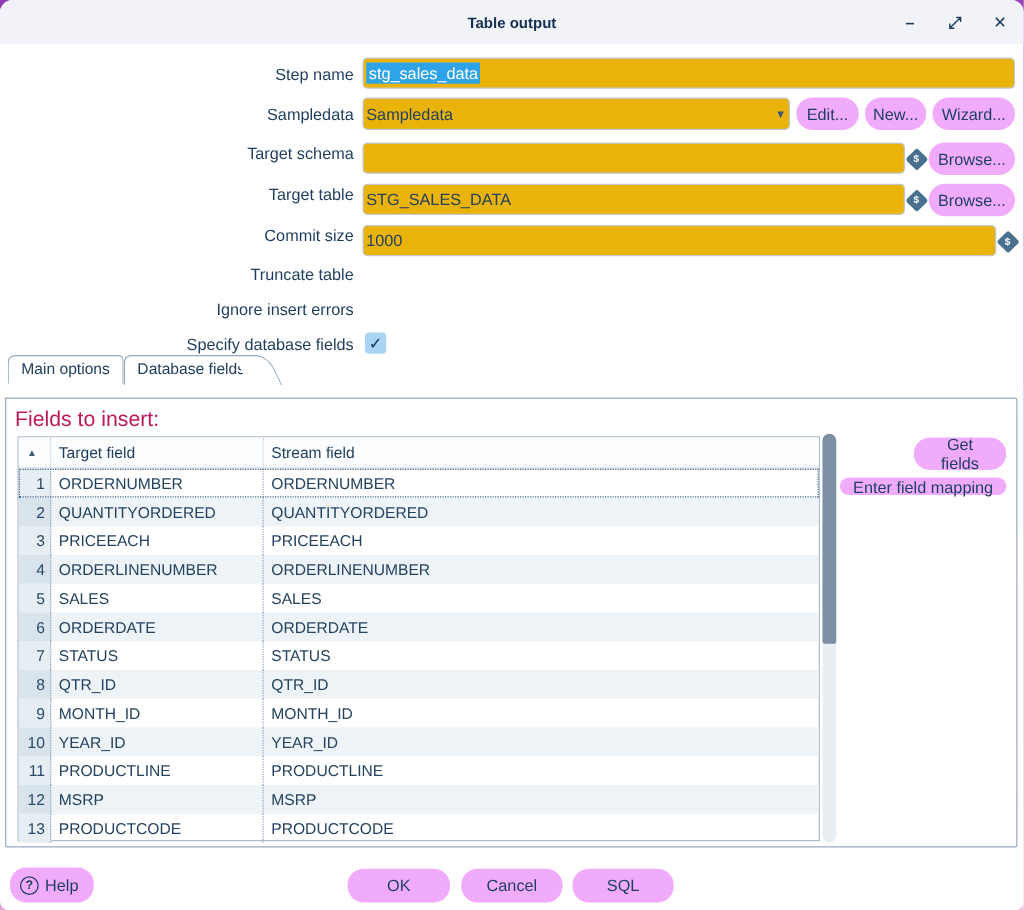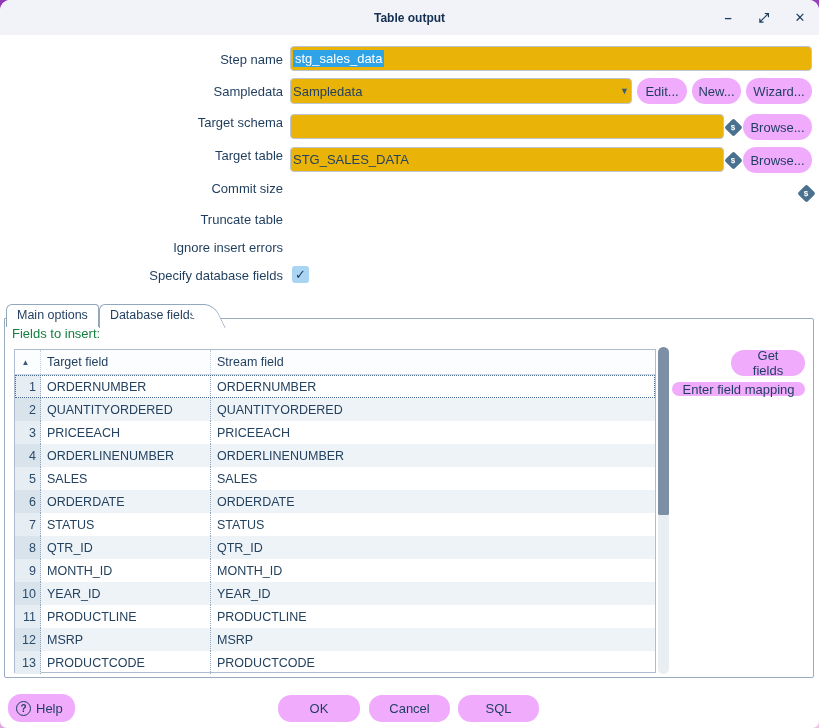--- a/index.html
+++ b/index.html
@@ -43,35 +43,35 @@
   .var-icon{
     position:absolute;width:13px;height:13px;transform:rotate(45deg);
     background:#4a7090;border-radius:2px;display:flex;align-items:center;justify-content:center;
   }
   .var-icon span{transform:rotate(-45deg);color:#fff;font-size:8px;font-weight:bold;line-height:1;}
   .checkbox{position:absolute;width:17px;height:17px;border-radius:3px;
     display:flex;align-items:center;justify-content:center;}
   .checkbox.checked{background:#a9d5f3;}
   .checkbox .mark{font-size:13px;font-weight:bold;color:#17375e;line-height:1;}
   
-  .tabs{position:absolute;left:6px;top:304px;height:22px;display:flex;z-index:3;}
+  .tabs{position:absolute;left:6px;top:284px;height:22px;display:flex;z-index:3;}
   .tab{position:relative;box-sizing:border-box;height:23px;line-height:21px;
     padding:0 10px;font-size:12.5px;color:#1e3c5c;background:#fff;
     border:1px solid #93a7bc;border-bottom:none;border-radius:6px 4px 0 0;}
   .tab.active{border-right:none;border-radius:6px 0 0 0;z-index:4;height:24px;background:#fff;}
   .tab.active::after{
     content:'';position:absolute;top:-1px;right:-14px;width:26px;height:23px;
     background:#fff;border-top:1px solid #93a7bc;border-right:1px solid #93a7bc;
     border-top-right-radius:10px;transform:skewX(26deg);
   }
   .tab-panel{
     position:absolute;left:4px;top:318px;width:810px;height:360px;
     box-sizing:border-box;border:1px solid #9aabc0;border-radius:0 2px 2px 2px;background:#fff;
   }
-  .fields-caption{position:absolute;left:12px;top:326px;font-size:13px;color:#15803d;}
+  .fields-caption{position:absolute;left:12px;top:326px;font-size:17px;color:#be185d;}
   
   .ftable{
     position:absolute;left:14px;top:349px;width:642px;height:324px;
     box-sizing:border-box;border:1px solid #aebccb;background:#fff;font-size:12.5px;
   }
   .thead{display:flex;height:24px;align-items:center;background:#fcfdfe;
     border-bottom:1px solid #cdd7e1;color:#1e3c5c;}
   .trow{display:flex;height:23px;align-items:center;color:#24425f;}
   .trow.even{background:#eef3f8;}
   .trow.focused{outline:1px dotted #4a6a8f;outline-offset:-1px;}
@@ -140,20 +140,23 @@
   <div class="flabel" style="top:148px;">Target table</div>
   <div class="tinput" style="left:290px;top:147px;width:434px;">
     <span>STG_SALES_DATA</span>
   </div>
   <div class="var-icon" style="left:727px;top:154px;">
       <span>$</span>
     </div>
   <button class="btn" style="left:743px;top:147px;width:69px;">Browse...</button>
 
   <div class="flabel" style="top:181px;">Commit size</div>
+  <div class="tinput" style="left:290px;top:180px;width:507px;">
+    <span>1000</span>
+  </div>
   <div class="var-icon" style="left:800px;top:187px;">
       <span>$</span>
     </div>
 
   <div class="flabel" style="top:212px;">Truncate table</div>
   <div class="checkbox unchecked" style="left:292px;top:209px;">
     
   </div>
 
   <div class="flabel" style="top:240px;">Ignore insert errors</div>

